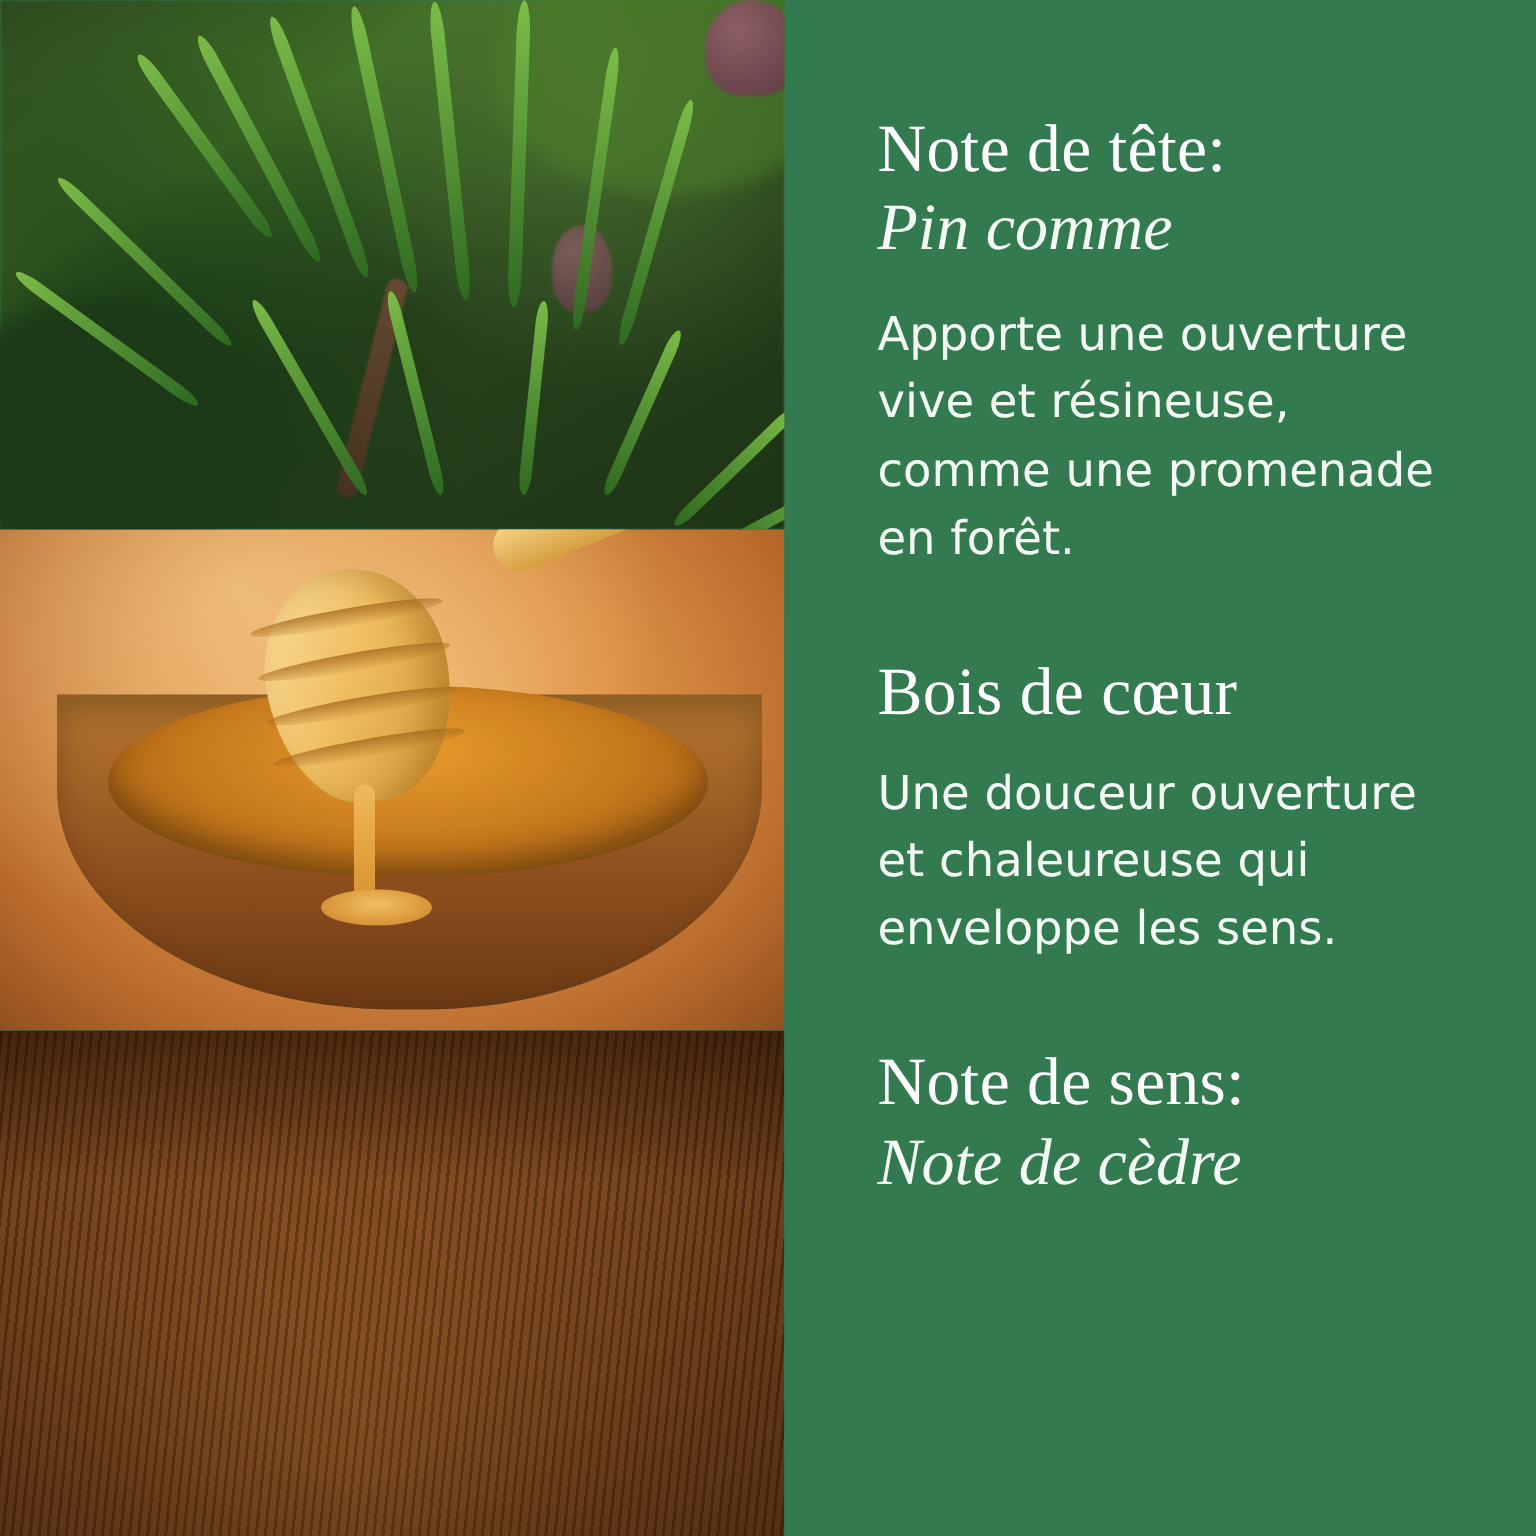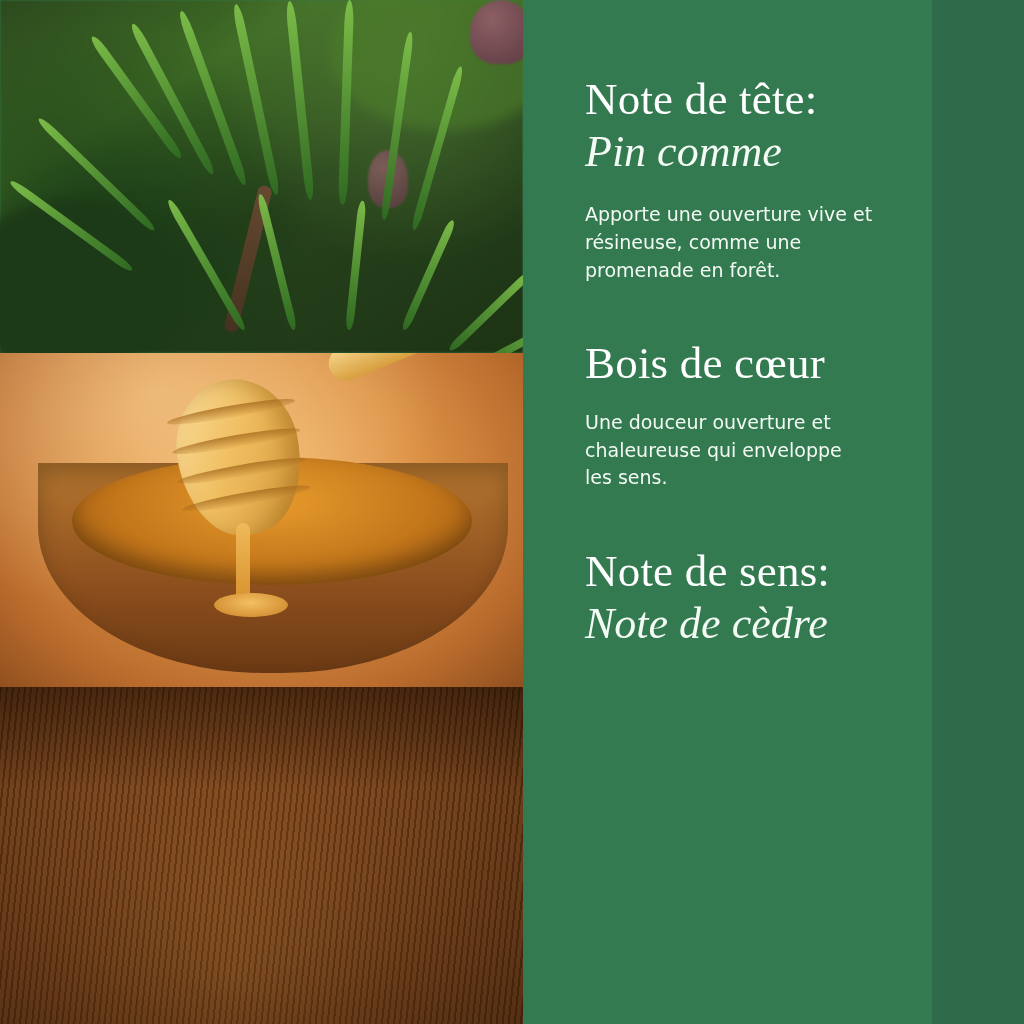--- a/index.html
+++ b/index.html
@@ -2,21 +2,21 @@
 <html lang="fr"><head>
 <meta charset="utf-8">
 <style>
   html, body {
     margin: 0;
     padding: 0;
     background: #2f6b4a;
   }
   .page {
     position: relative;
-    width: 932px;
+    width: 1024px;
     height: 1024px;
     overflow: hidden;
     background: #337a50;
     font-family: "Liberation Sans", sans-serif;
     display: flex;
   }
 
   
   .image-column {
     position: relative;
@@ -204,21 +204,21 @@
     font-family: "Liberation Serif", serif;
     font-style: italic;
     font-size: 44px;
     line-height: 1.2;
     font-weight: 400;
     color: #f4fbf4;
     margin-top: 2px;
   }
   .note-desc {
     font-family: "DejaVu Sans", sans-serif;
-    font-size: 19px;
+    font-size: 31px;
     line-height: 1.46;
     color: #f3faf4;
     margin-top: 22px;
     max-width: 400px;
   }
   .note-block.honey .note-desc,
   .note-block.cedar .note-desc { margin-top: 20px; }
 </style>
 </head>
 <body>

